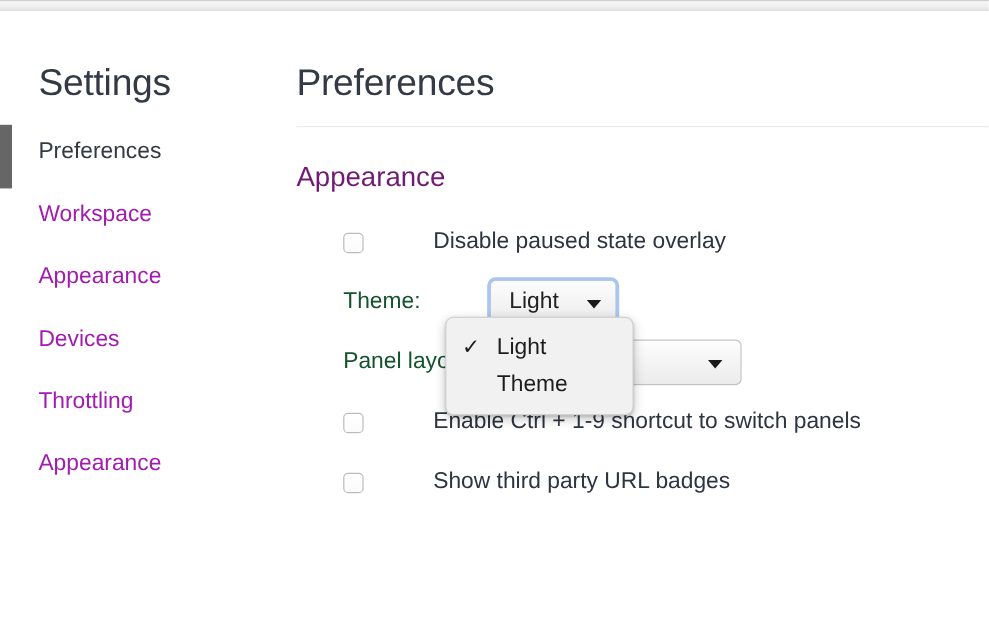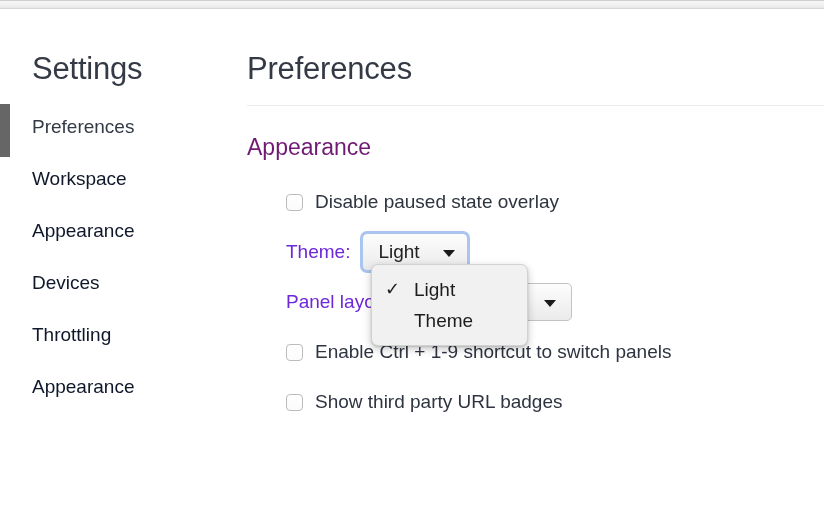--- a/index.html
+++ b/index.html
@@ -59,21 +59,21 @@
     margin: 0;
     padding: 0;
     position: relative;
   }
   .sidebar-item {
     position: relative;
     height: 52px;
     line-height: 52px;
     padding-left: 32px;
     font-size: 19px;
-    color: #0f172a;
+    color: #a21caf;
     white-space: nowrap;
     cursor: default;
   }
   .sidebar-item.selected {
     color: #333a45;
   }
   .sidebar-item.selected::before {
     content: "";
     position: absolute;
     left: 0;
@@ -113,20 +113,21 @@
   }
 
   .settings-rows {
     margin-left: 47px;
   }
 
   .setting-row {
     display: flex;
     align-items: center;
     height: 50px;
+    gap: 46px;
   }
 
   
   .checkbox {
     width: 17px;
     height: 17px;
     border: 1px solid #bcbcbc;
     border-radius: 4px;
     background: linear-gradient(to bottom, #ffffff 0%, #fbfbfb 100%);
     box-sizing: border-box;
@@ -136,21 +137,21 @@
   .checkbox-label {
     font-size: 19px;
     color: #2e3440;
     margin-left: 12px;
     white-space: nowrap;
   }
 
   
   .field-label {
     font-size: 19px;
-    color: #6d28d9;
+    color: #14532d;
     white-space: nowrap;
   }
   .select-box {
     position: relative;
     height: 38px;
     border: 1px solid #c3c3c3;
     border-radius: 5px;
     background: linear-gradient(to bottom, #fdfdfd 0%, #f4f4f4 50%, #ebebeb 100%);
     box-sizing: border-box;
     display: flex;

